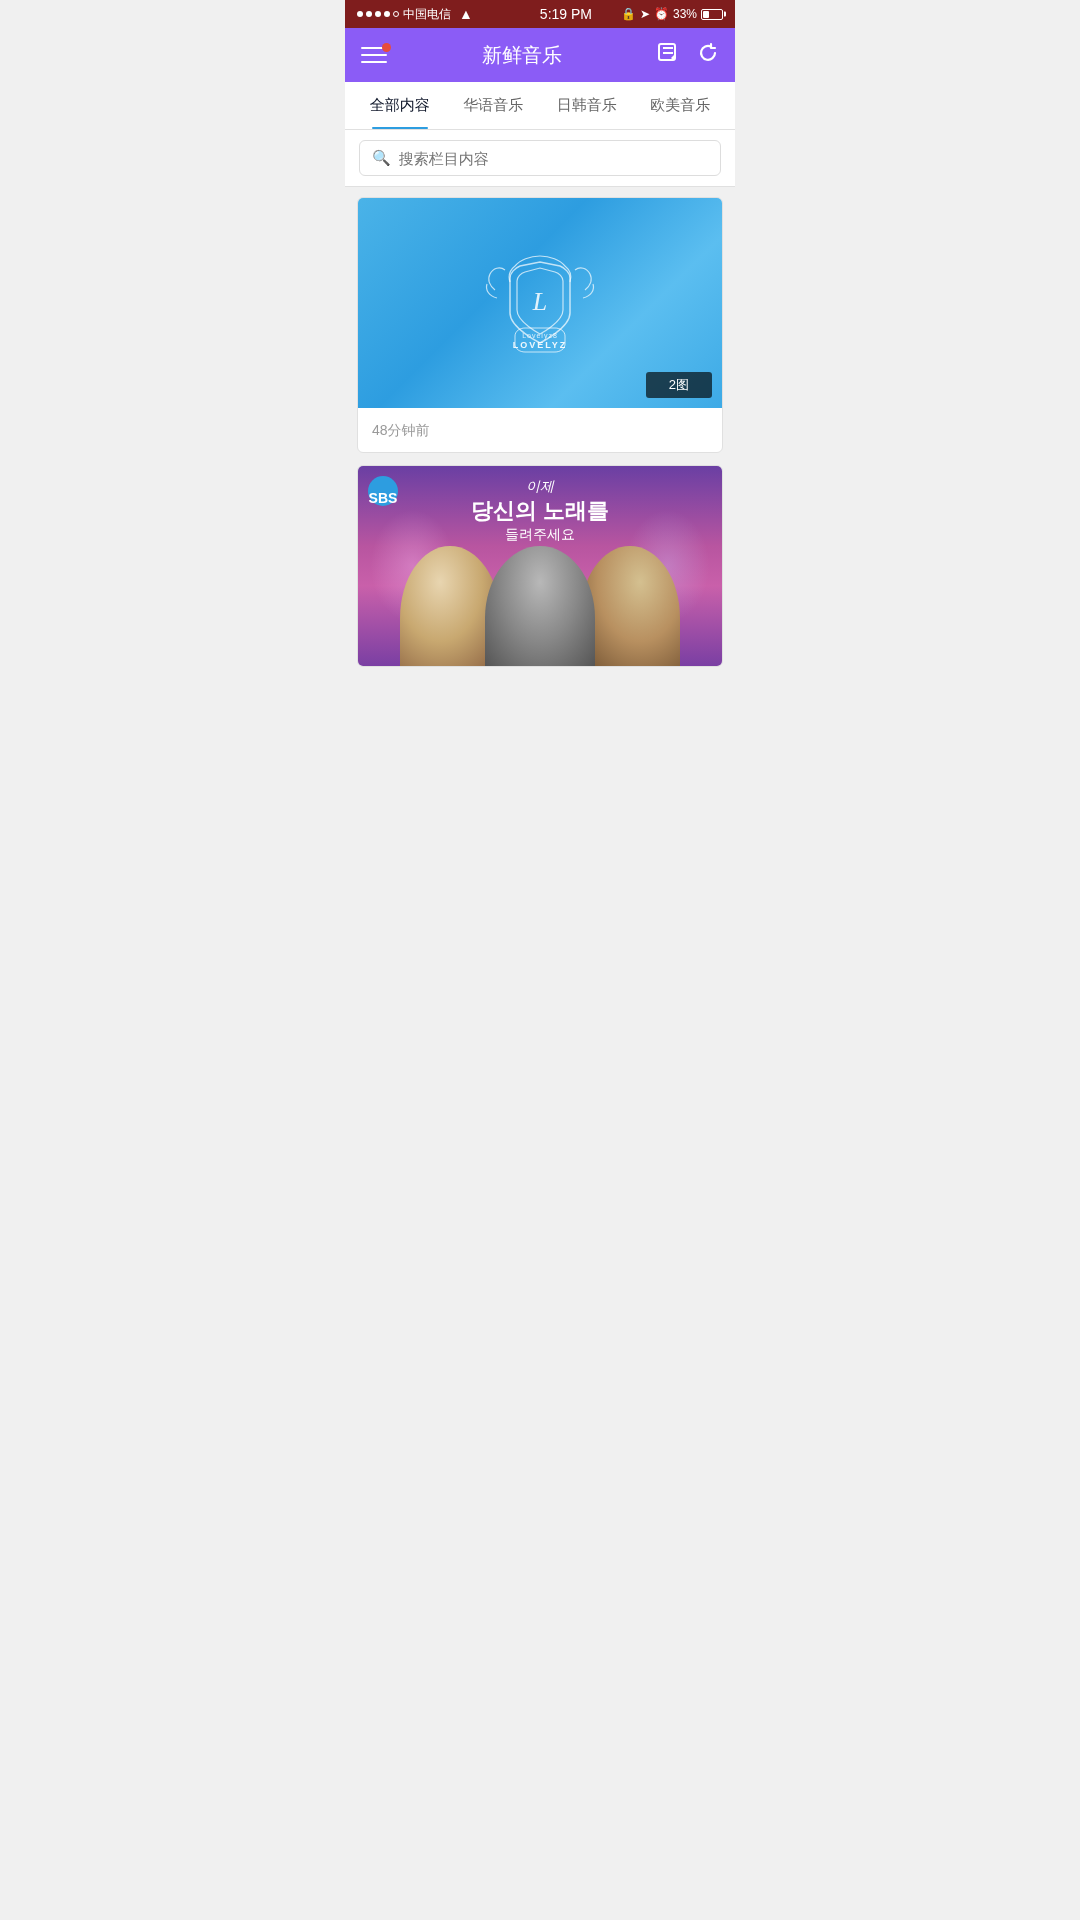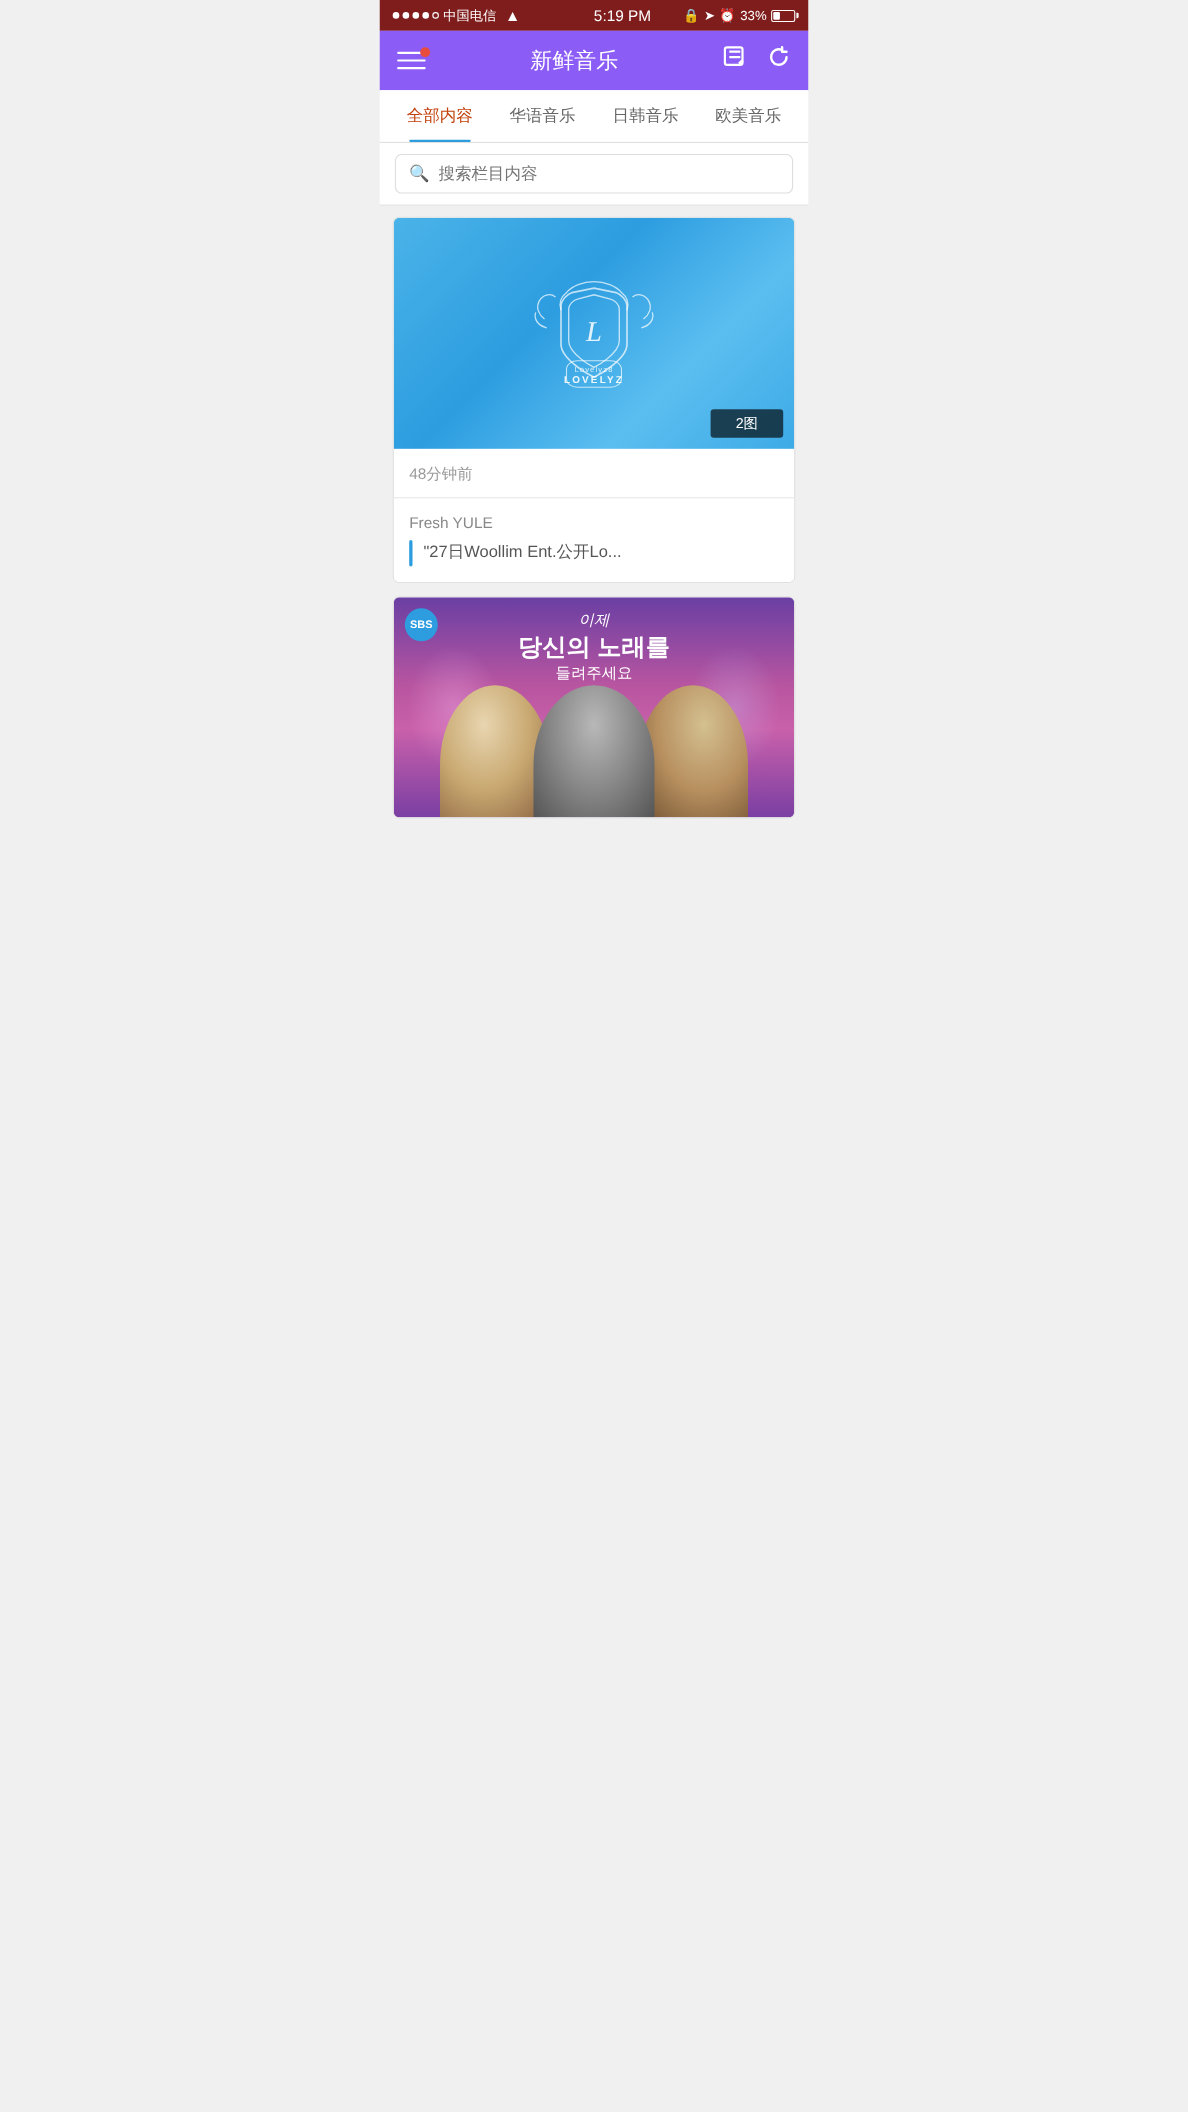--- a/index.html
+++ b/index.html
@@ -147,21 +147,21 @@
     .tab {
       flex: 1;
       text-align: center;
       padding: 14px 4px;
       font-size: 15px;
       color: #666;
       cursor: pointer;
       position: relative;
     }
     .tab.active {
-      color: #c2410c;
+      color: #0f172a;
     }
     .tab.active::after {
       content: '';
       position: absolute;
       bottom: 0;
       left: 20%;
       right: 20%;
       height: 2px;
       background: #2d9de0;
       border-radius: 1px;
@@ -298,24 +298,24 @@
 
     .sbs-logo {
       position: absolute;
       top: 10px;
       left: 10px;
       background: #2d9de0;
       border-radius: 50%;
       width: 30px;
       height: 30px;
       display: flex;
-      align-items: center;
+      align-items: flex-end;
       justify-content: center;
       color: white;
-      font-size: 10px;
+      font-size: 14px;
       font-weight: bold;
     }
 
     .card2-text-overlay {
       position: absolute;
       top: 12px;
       left: 0;
       right: 0;
       text-align: center;
       color: white;
@@ -490,27 +490,20 @@
         <text x="65" y="90" text-anchor="middle" fill="rgba(255,255,255,0.8)" font-size="7" font-family="Arial,sans-serif" letter-spacing="1">Lovelyz8</text>
         <text x="65" y="100" text-anchor="middle" fill="rgba(255,255,255,0.9)" font-size="9" font-family="Arial,sans-serif" letter-spacing="2" font-weight="bold">LOVELYZ</text>
       </svg>
       <div class="image-count-badge">2图</div>
     </div>
 
     <div class="card-body">
       <div class="card-time">48分钟前</div>
     </div>
 
-    <div class="comment-card">
-      <div class="comment-author">Fresh YULE</div>
-      <div class="comment-text-wrapper">
-        <div class="comment-bar"></div>
-        <div class="comment-text">"27日Woollim Ent.公开Lo...</div>
-      </div>
-    </div>
   </div>
 
   <div class="card">
     <div class="card2-image">
       <div class="stage-lights"></div>
       <div class="sbs-logo">
         <span>SBS</span>
       </div>
       <div class="card2-text-overlay">
         <div class="overlay-line1">이제</div>

